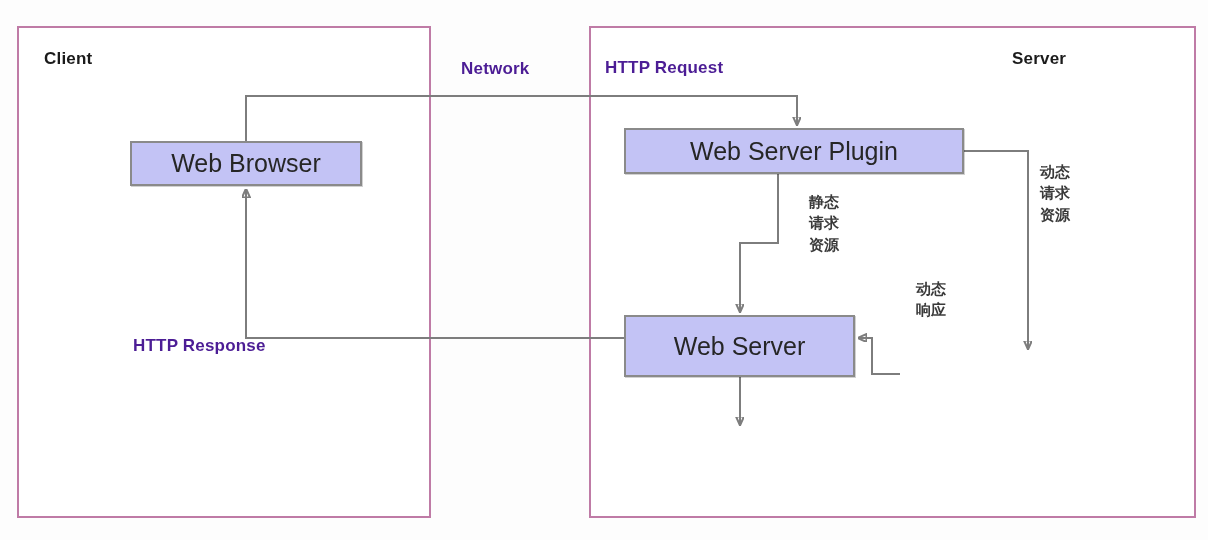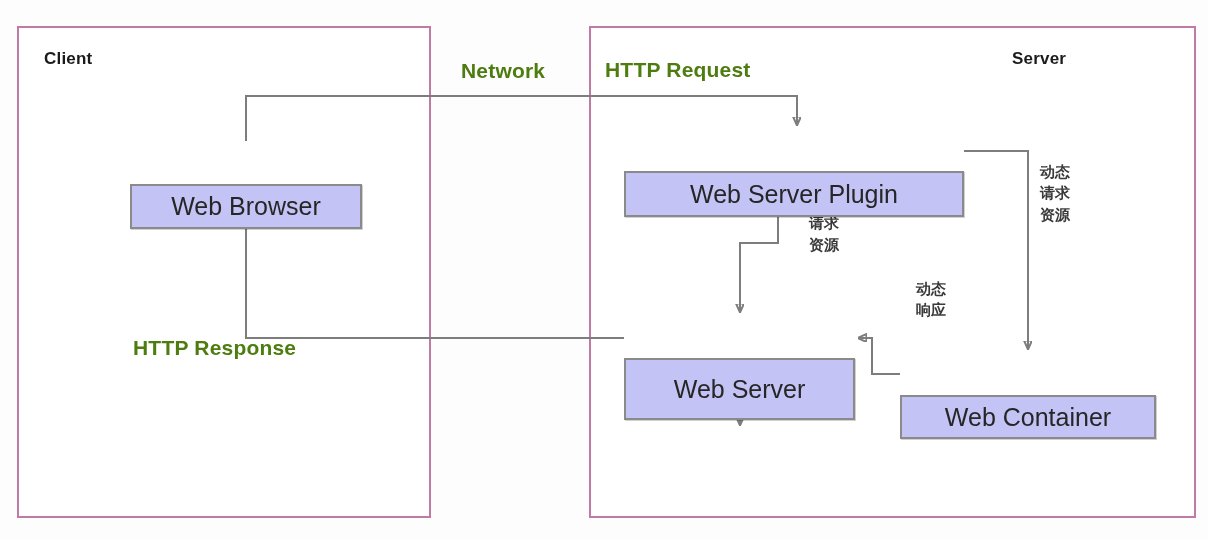--- a/index.html
+++ b/index.html
@@ -33,23 +33,23 @@
     color: #1b1b1b;
     white-space: nowrap;
     letter-spacing: .2px;
   }
   #title-client  { left: 44px;  top: 49px; }
   #title-server  { left: 1012px; top: 49px; }
 
   
   .flabel {
     position: absolute;
-    font-size: 21px;
+    font-size: 17px;
     font-weight: bold;
-    color: #4d7c0f;
+    color: #4c1d95;
     white-space: nowrap;
     letter-spacing: .2px;
   }
   #label-network       { left: 461px; top: 59px; }
   #label-http-request  { left: 605px; top: 58px; }
   #label-http-response { left: 133px; top: 336px; }
 
   
   .cjk {
     position: absolute;
@@ -71,21 +71,20 @@
     box-sizing: border-box;
     background: #c3c3f5;
     border: 2px solid #8a8a8a;
     color: #262626;
     font-size: 25px;
     display: flex;
     align-items: center;
     justify-content: center;
     white-space: nowrap;
     box-shadow: 1px 1px 0 rgba(0,0,0,.18);
-    margin-top: 43px;
   }
   #node-web-browser       { left: 130px; top: 141px; width: 232px; height: 45px; }
   #node-web-server-plugin { left: 624px; top: 128px; width: 340px; height: 46px; }
   #node-web-server        { left: 624px; top: 315px; width: 231px; height: 62px; }
   #node-file-system       { left: 625px; top: 428px; width: 231px; height: 45px; }
   #node-web-container     { left: 900px; top: 352px; width: 256px; height: 44px; }
 
   
   #wires {
     position: absolute;
@@ -161,16 +160,15 @@
 资源</div>
   <div class="cjk" id="cjk-dynamic-req">动态
 请求
 资源</div>
   <div class="cjk" id="cjk-dynamic-res">动态
 响应</div>
 
   <div class="node" id="node-web-browser">Web Browser</div>
   <div class="node" id="node-web-server-plugin">Web Server Plugin</div>
   <div class="node" id="node-web-server">Web Server</div>
-  <div class="node" id="node-web-container">Web Container</div>
 
 
 </div>
 
 </body></html>

